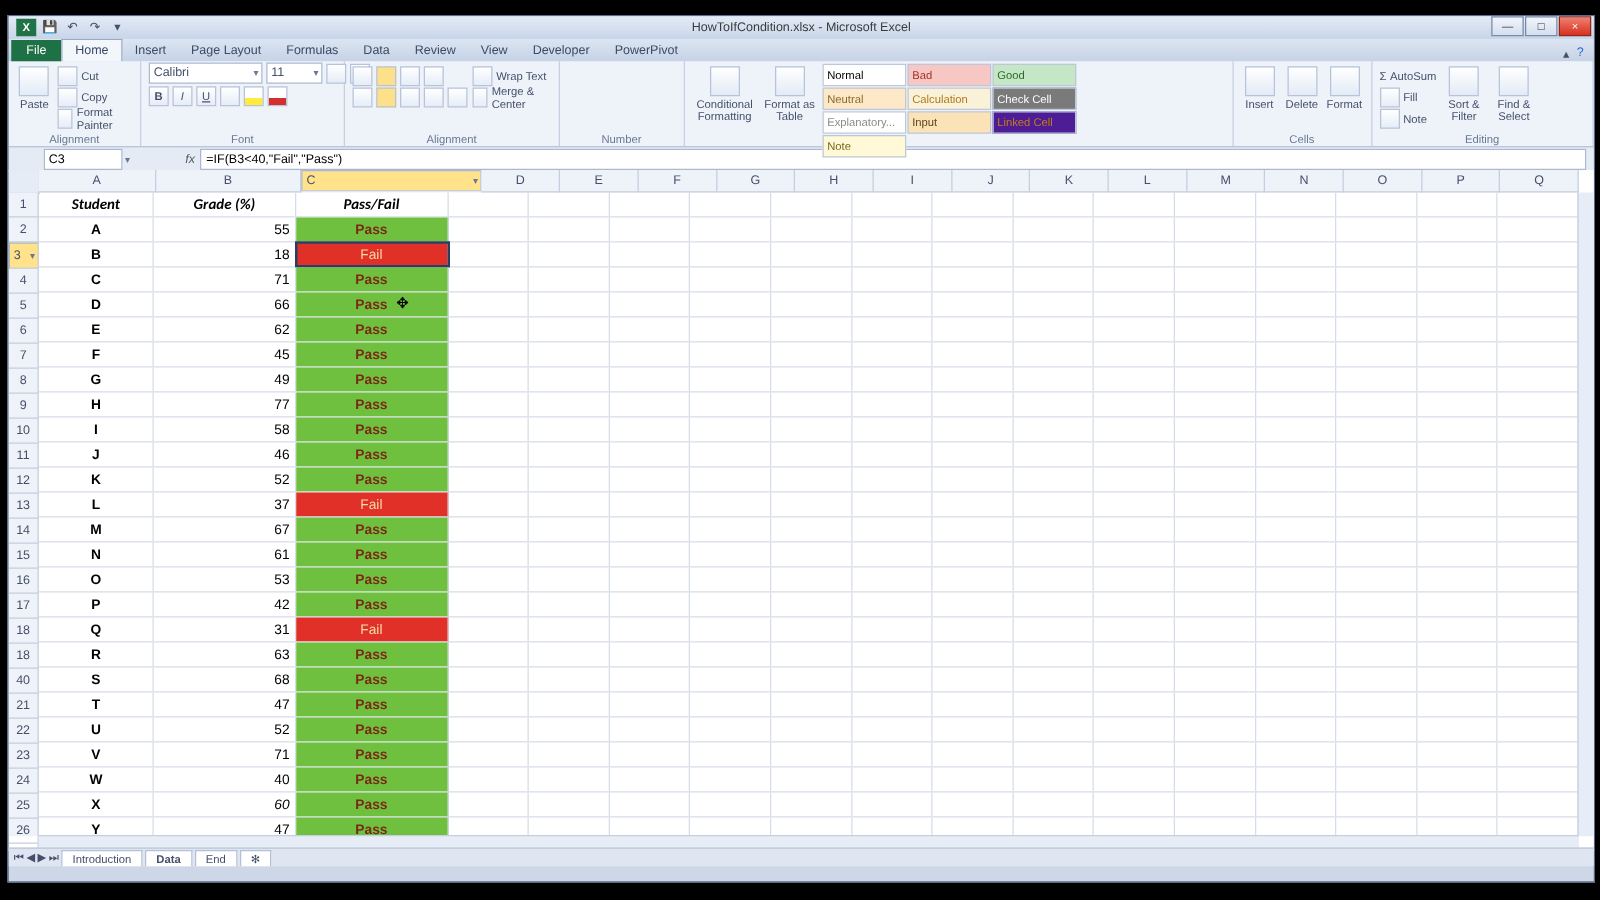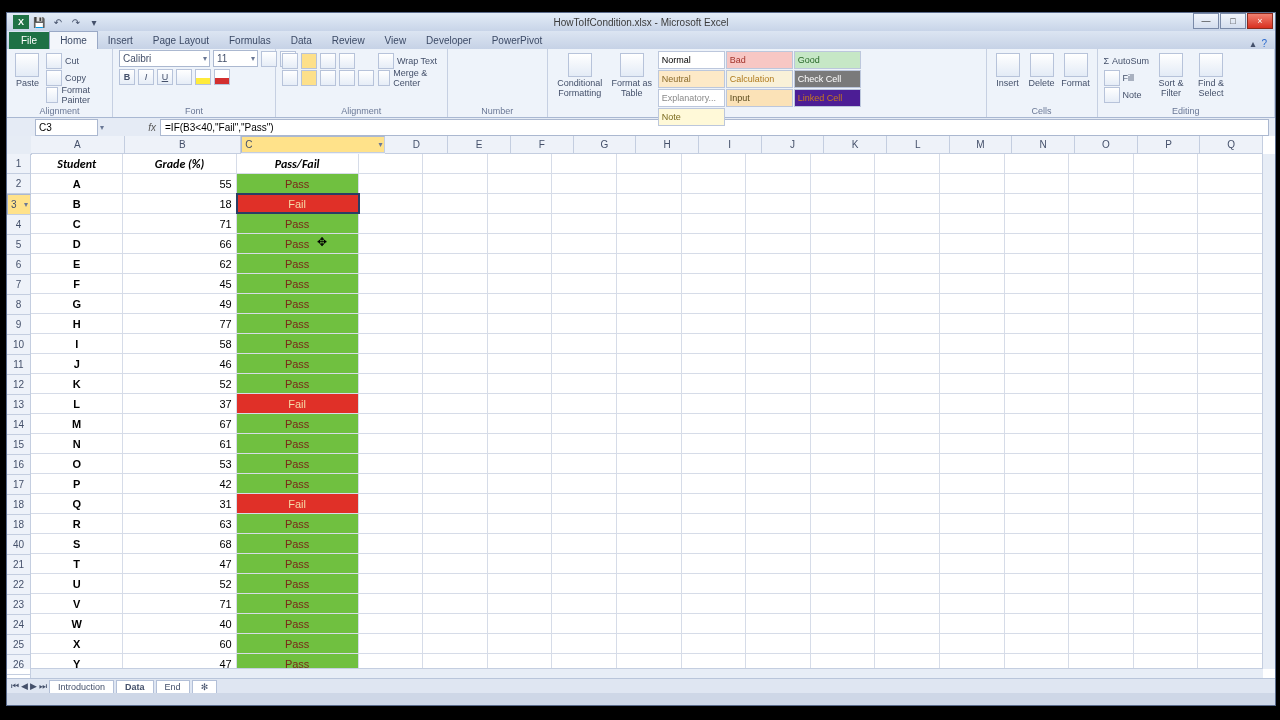--- a/index.html
+++ b/index.html
@@ -47,21 +47,21 @@
 .colh.sel{background:#ffe28a}
 .rowhdrs{position:absolute;left:0;top:18px;width:24px;bottom:12px;background:#eef2f9}
 .rowh{height:19px;border-bottom:1px solid #c4cee0;border-right:1px solid #c4cee0;text-align:center;font-size:10px;color:#44506a;line-height:19px}
 .rowh.sel{background:#ffe28a}
 .cells{position:absolute;left:24px;top:18px;right:12px;bottom:12px}
 .row{display:flex;height:19px;border-bottom:1px solid #d6dce8}
 .cell{border-right:1px solid #d6dce8;height:19px;font-size:11px;padding:0 4px;display:flex;align-items:center;overflow:hidden}
 .cell.center{justify-content:center}
 .cell.right{justify-content:flex-end}
 .hdrcell{font-weight:bold;font-style:italic;text-align:center;justify-content:center;font-family:"Calibri","Segoe UI",sans-serif;font-size:12px}
-.pass{background:#70c040;color:#7a2716;justify-content:center;font-weight:400}
+.pass{background:#70c040;color:#7a2716;justify-content:center;font-weight:700}
 .fail{background:#e03028;color:#f6d9a7;justify-content:center;font-weight:500}
 .selcell{outline:2px solid #2a3e64;outline-offset:-1px}
 .vscroll{position:absolute;right:0;top:18px;width:12px;bottom:12px;background:#e7edf6;border-left:1px solid #c4cee0}
 .hscroll{position:absolute;left:24px;right:12px;bottom:0;height:12px;background:#e7edf6;border-top:1px solid #c4cee0}
 
 .sheettabs{position:absolute;left:0;right:0;bottom:12px;height:14px;background:#dfe6f2;display:flex;align-items:center;font-size:9px;color:#44506a;border-top:1px solid #b9c5da}
 .sheettabs .nav{display:flex;gap:2px;margin-left:4px}
 .sheettabs .stab{padding:0 8px;background:#fff;border:1px solid #b3c0d8;border-bottom:none;margin-left:2px;height:12px;line-height:12px}
 .sheettabs .stab.active{background:#fff;font-weight:bold}
 .statusbar{position:absolute;left:0;right:0;bottom:0;height:12px;background:#dfe6f2;font-size:9px;color:#44506a;display:flex;align-items:center;padding:0 6px}
@@ -761,21 +761,21 @@
           <div class="cell" style="width: 64px;"></div>
           <div class="cell" style="width: 64px;"></div>
           <div class="cell" style="width: 64px;"></div>
           <div class="cell" style="width: 64px;"></div>
           <div class="cell" style="width: 64px;"></div>
           <div class="cell" style="width: 64px;"></div>
           <div class="cell" style="width: 64px;"></div>
         </div>
         <div class="row">
           <div class="cell center" style="width: 96px; font-weight: bold;">X</div>
-          <div class="cell right" style="width: 120px;">60</div>
+          <div class="cell right" style="width: 120px; font-style: italic;">60</div>
           <div class="cell pass" style="width: 130px;">Pass</div>
           <div class="cell" style="width: 64px;"></div>
           <div class="cell" style="width: 64px;"></div>
           <div class="cell" style="width: 64px;"></div>
           <div class="cell" style="width: 64px;"></div>
           <div class="cell" style="width: 64px;"></div>
           <div class="cell" style="width: 64px;"></div>
           <div class="cell" style="width: 64px;"></div>
           <div class="cell" style="width: 64px;"></div>
           <div class="cell" style="width: 64px;"></div>

